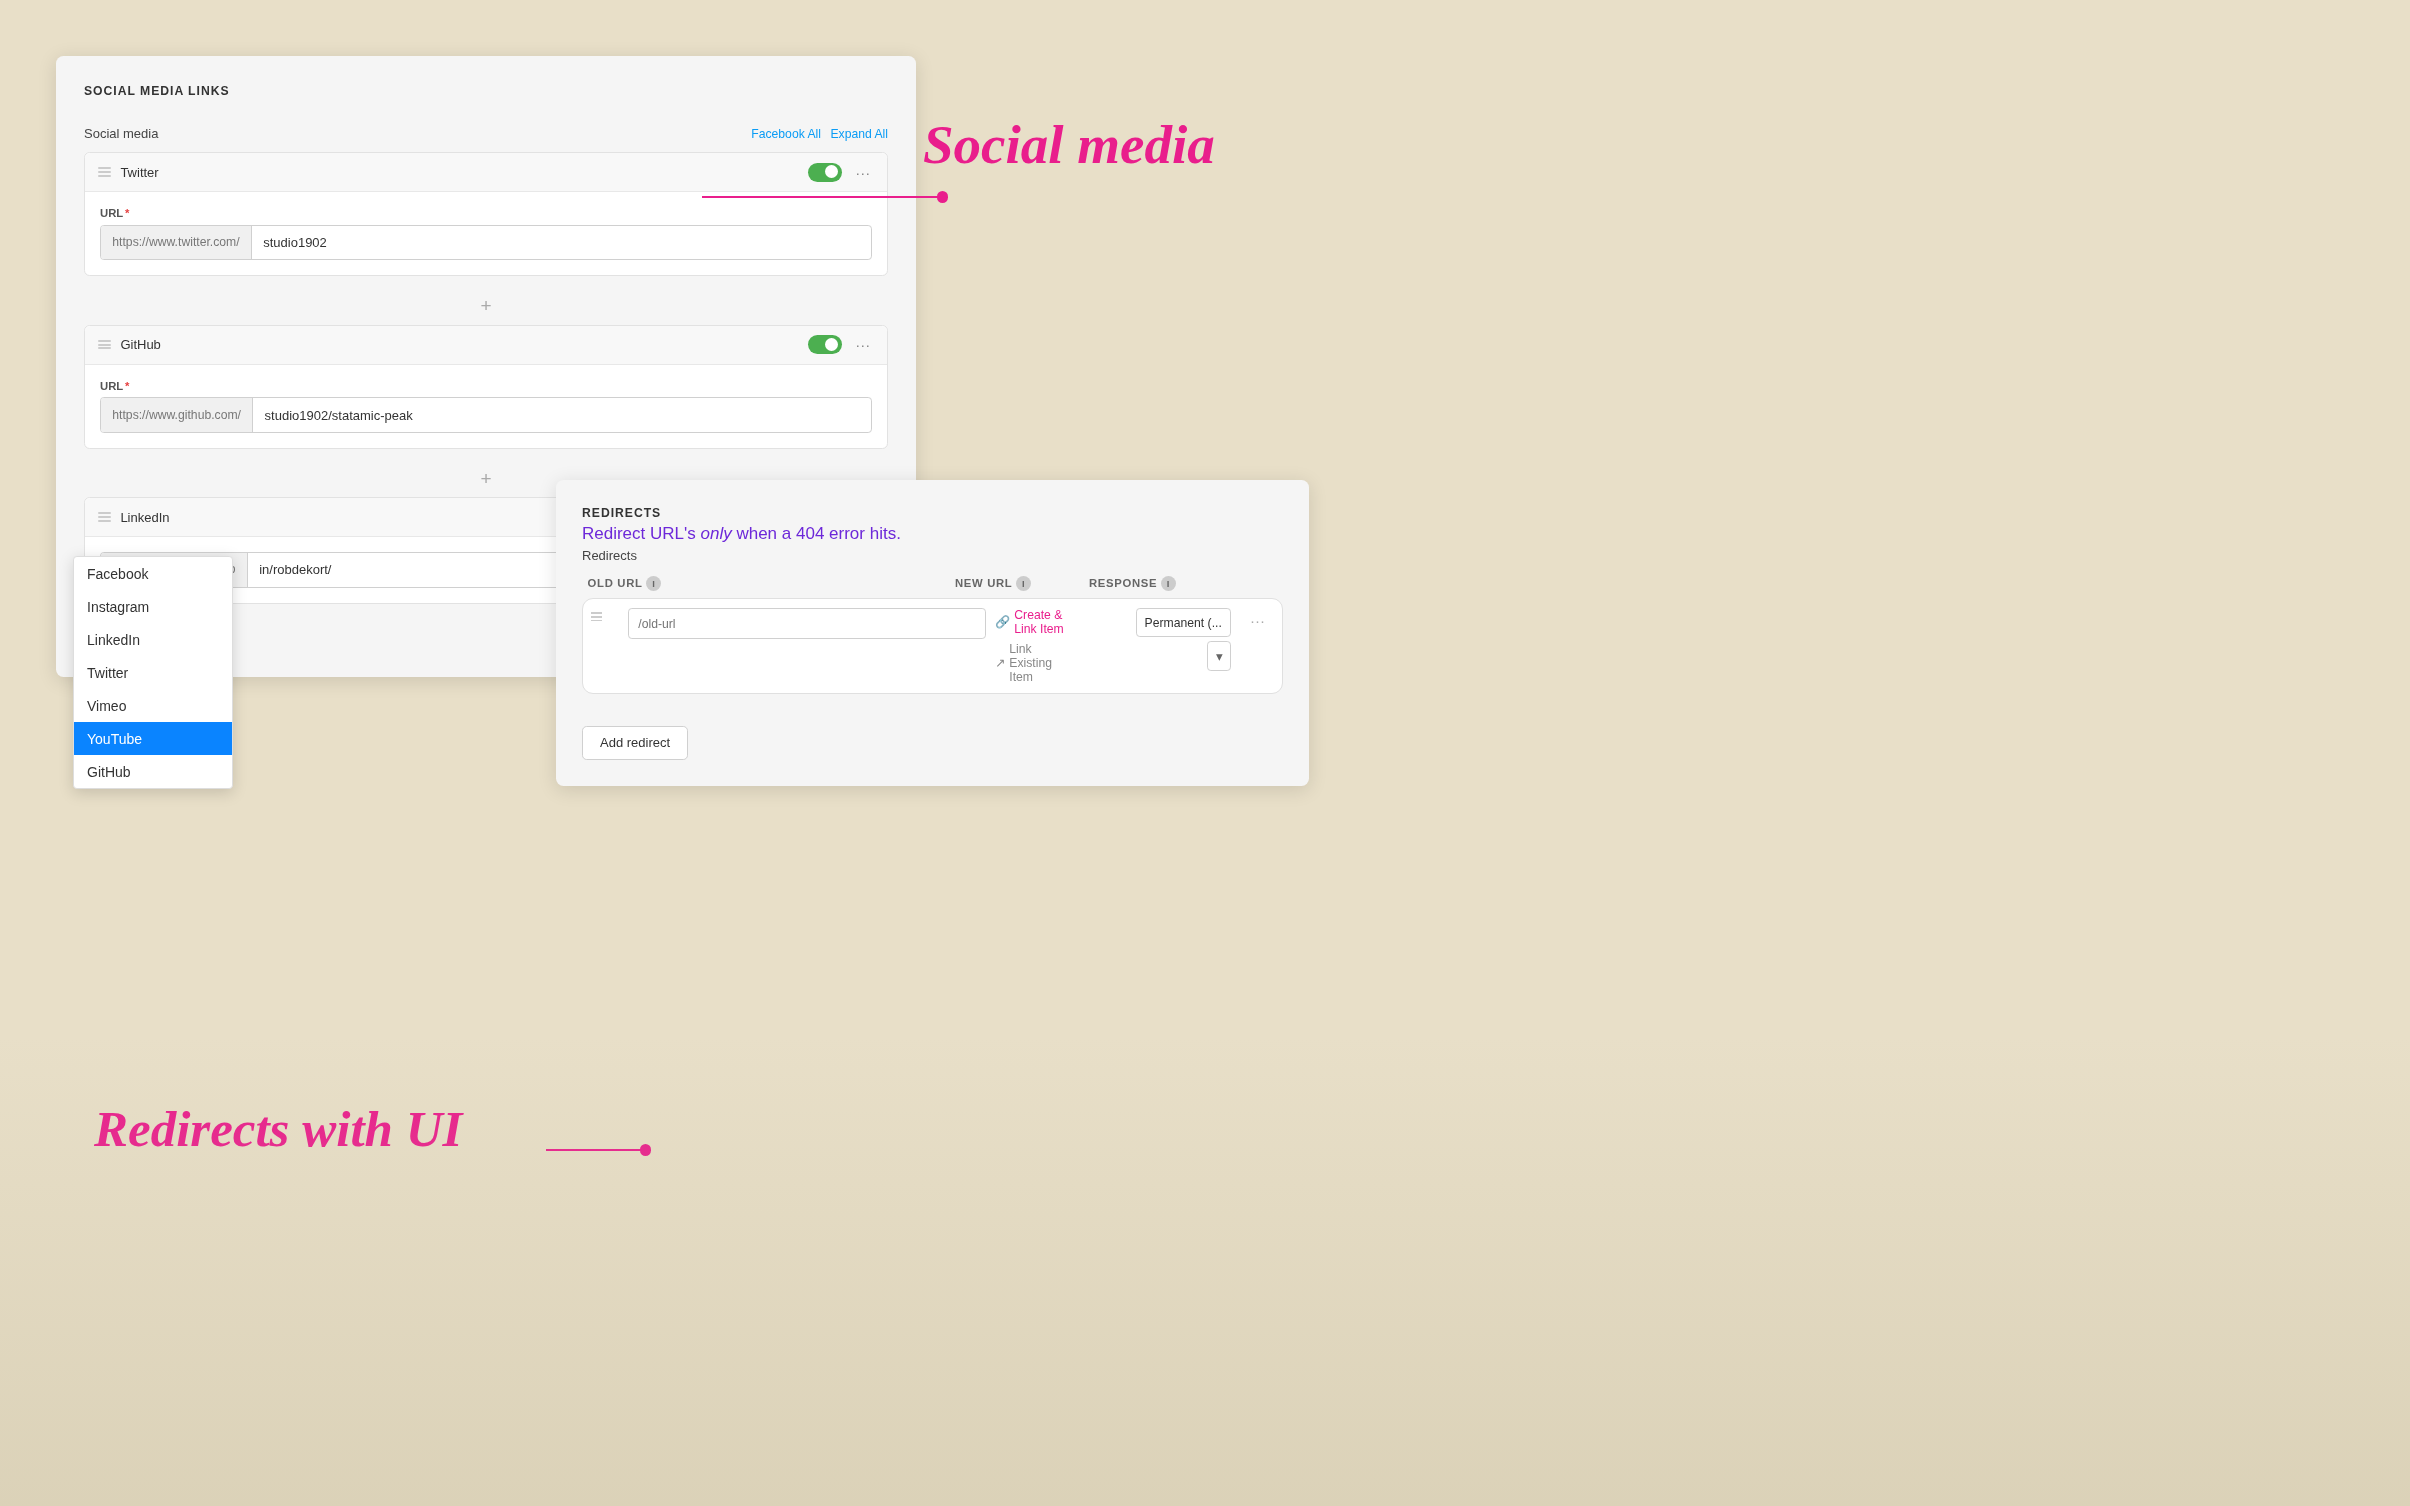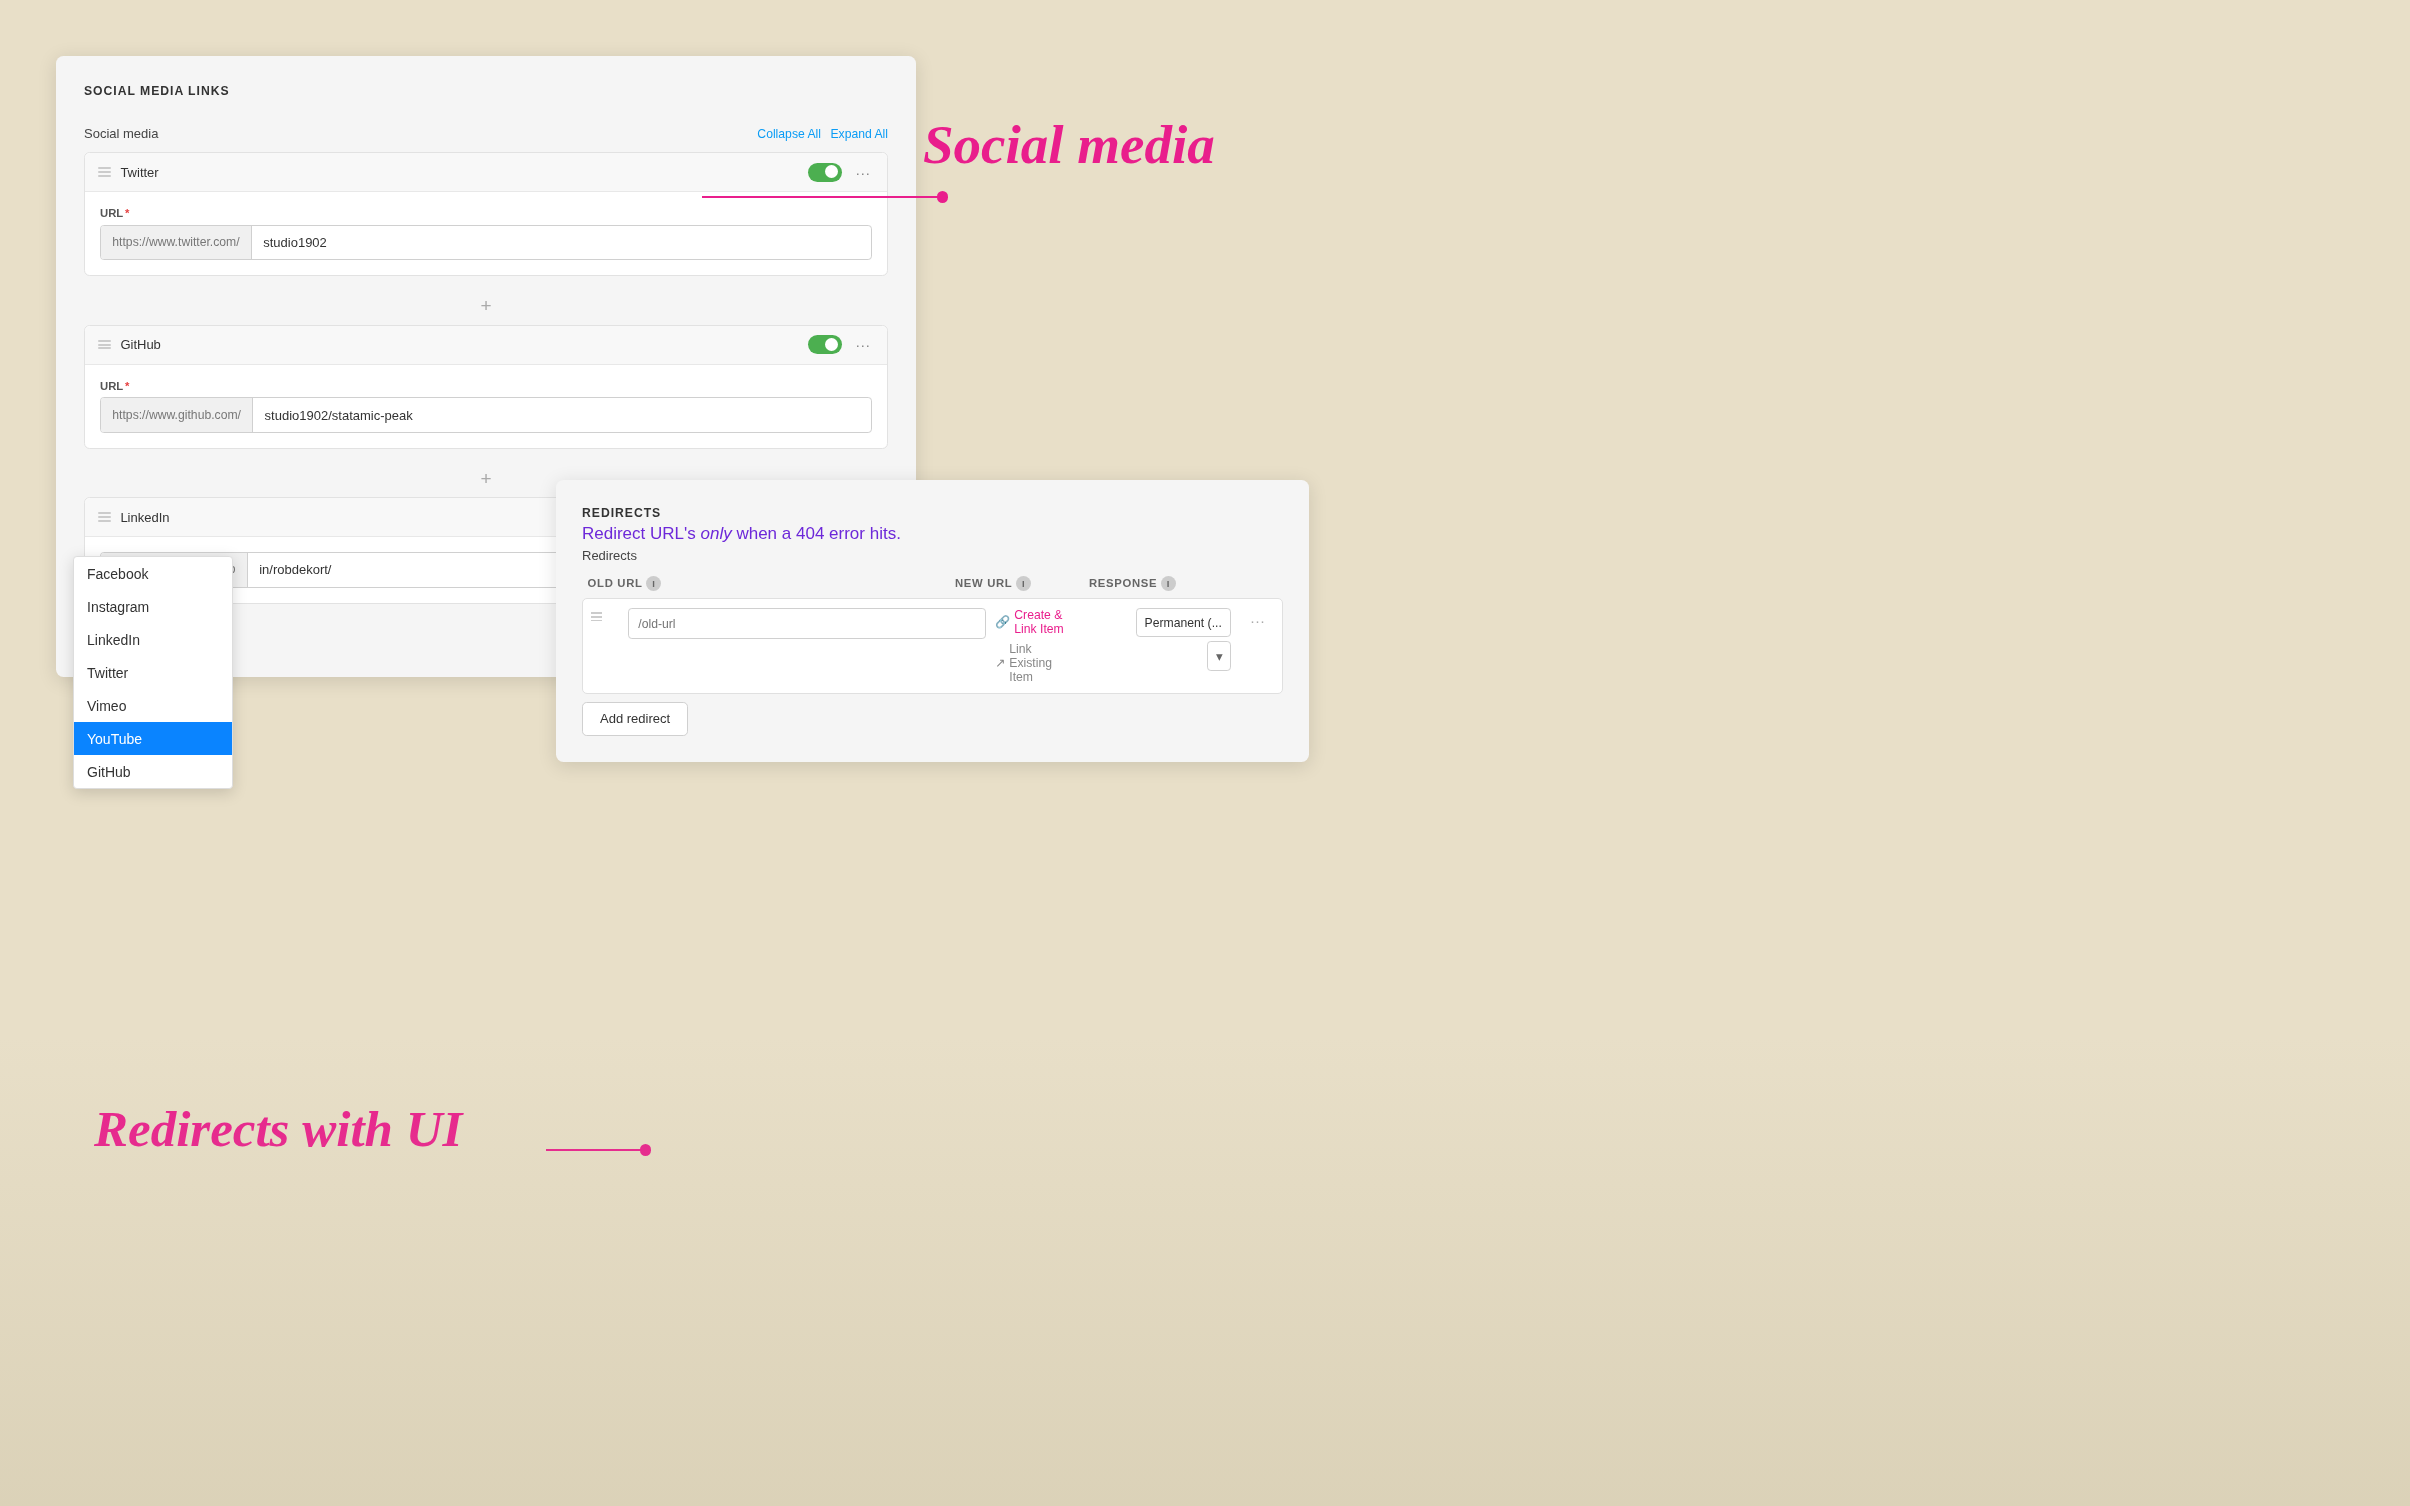--- a/index.html
+++ b/index.html
@@ -304,23 +304,23 @@
       justify-content: center;
     }
 
     .redirect-row {
       display: grid;
       grid-template-columns: 28px 358px 1fr 151px 34px;
       gap: 9.4px;
       align-items: start;
       background: #fff;
       border: 0.9px solid #e0e0e0;
-      border-radius: 5px;
+      border-radius: 11px;
       padding: 9.4px 7.5px;
-      margin-bottom: 2px;
+      margin-bottom: 26px;
     }
 
     .row-drag {
       display: flex;
       flex-direction: column;
       gap: 1.9px;
       cursor: grab;
       padding-top: 3.8px;
     }
 
@@ -479,21 +479,21 @@
   </style>
 </head>
 <body>
 
 <div class="social-media-panel">
   <div class="panel-title">SOCIAL MEDIA LINKS</div>
 
   <div class="section-header">
     <span class="section-label">Social media</span>
     <div class="header-actions">
-      <a class="header-action-link">Collapse All</a>
+      <a class="header-action-link">Facebook All</a>
       <a class="header-action-link">Expand All</a>
     </div>
   </div>
 
   <div class="social-item">
     <div class="social-item-header">
       <div class="drag-handle">
         <span></span>
           <span></span>
           <span></span>

